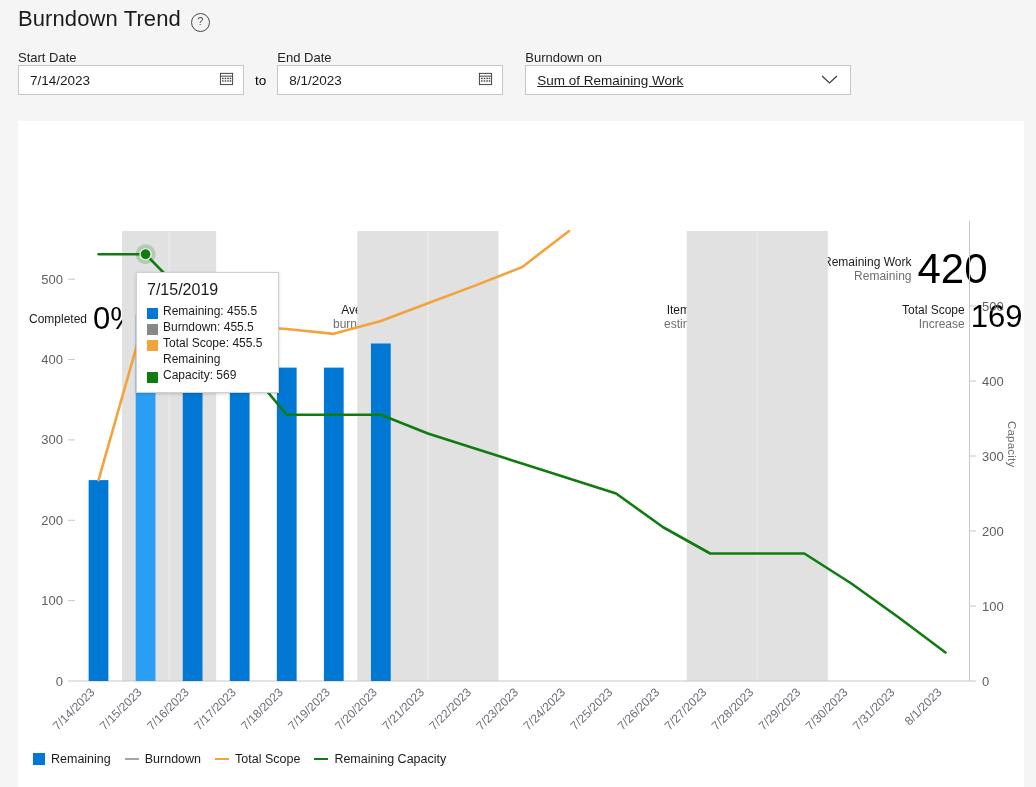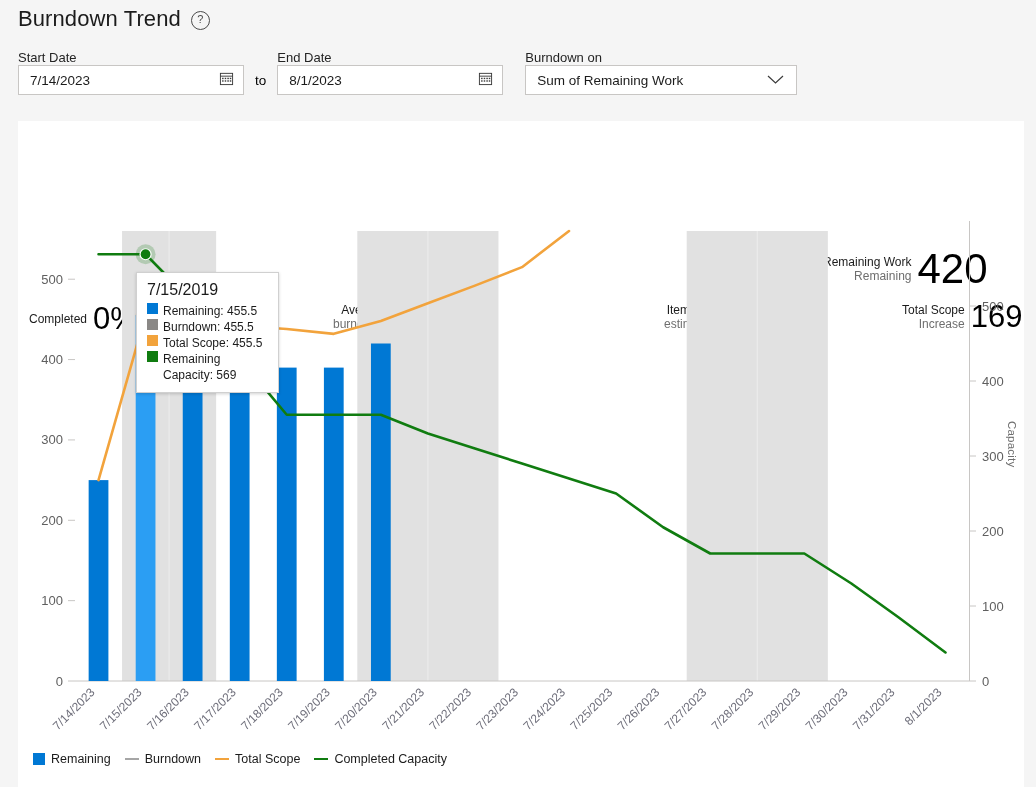--- a/index.html
+++ b/index.html
@@ -16,21 +16,21 @@
     overflow: hidden;
     background: #f5f5f5;
   }
 
   
   .page-title-row {
     position: absolute;
     left: 18px;
     top: 6px;
     display: flex;
-    align-items: center;
+    align-items: flex-end;
     gap: 10px;
   }
   .page-title {
     font-size: 22px;
     font-weight: 400;
     letter-spacing: .1px;
     color: #1b1b1b;
   }
   .help-icon {
     width: 17px; height: 17px;
@@ -62,21 +62,21 @@
   .date-input, .select-input {
     position: relative;
     height: 30px;
     background: #fff;
     border: 1px solid #c8c6c4;
     display: flex;
     align-items: center;
     box-sizing: border-box;
   }
   .date-input { width: 226px; }
-  .select-input { width: 272px; }
+  .select-input { width: 326px; text-decoration: underline; }
   .date-input .val, .select-input .val {
     font-size: 13.5px;
     color: #1b1b1b;
     padding-left: 11px;
     flex: 1;
     white-space: nowrap;
     overflow: hidden;
   }
   .cal-icon { margin-right: 9px; display:block; }
   .chev-icon { margin-right: 12px; display:block; }
@@ -147,21 +147,21 @@
     width: 143px;
     box-sizing: border-box;
   }
   .tooltip .tt-date {
     font-size: 16px;
     color: #1b1b1b;
     margin-bottom: 4px;
   }
   .tooltip .tt-row {
     display: flex;
-    align-items: flex-start;
+    align-items: flex-end;
     font-size: 12px;
     color: #1b1b1b;
     line-height: 16px;
   }
   .tooltip .sw {
     width: 11px; height: 11px;
     margin-right: 5px;
     flex: none;
   }
 
@@ -455,19 +455,19 @@
         <div class="legend-item">
           <span class="lg-sw-line" style="background: rgb(166, 166, 166);"></span>
           <span>Burndown</span>
         </div>
         <div class="legend-item">
           <span class="lg-sw-line" style="background: rgb(242, 163, 60);"></span>
           <span>Total Scope</span>
         </div>
         <div class="legend-item">
           <span class="lg-sw-line" style="background: rgb(16, 124, 16);"></span>
-          <span>Completed Capacity</span>
+          <span>Remaining Capacity</span>
         </div>
       </div>
 
   </div>
 
 </div>
 
 </body></html>

